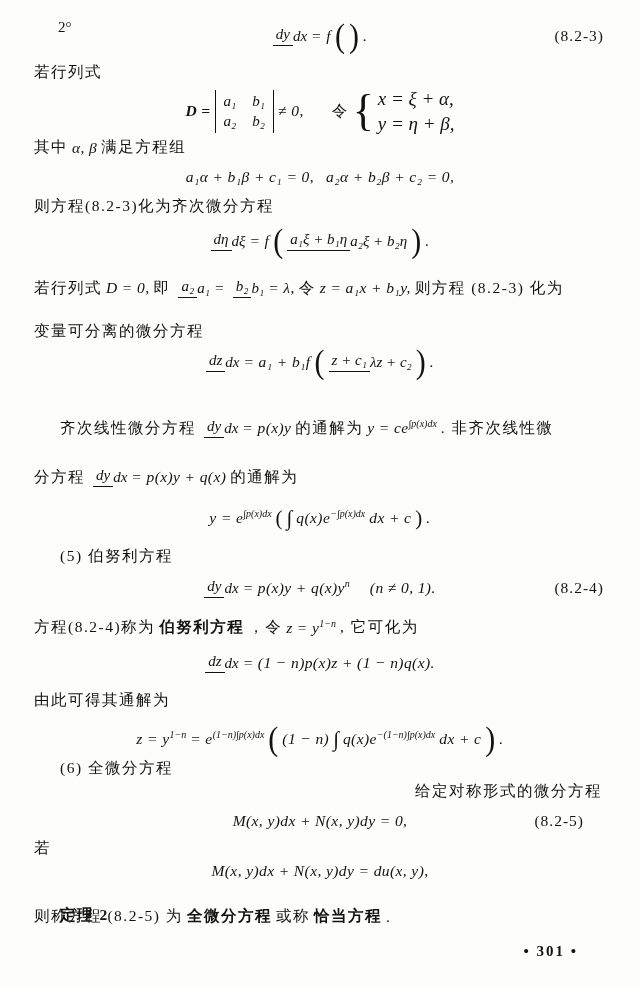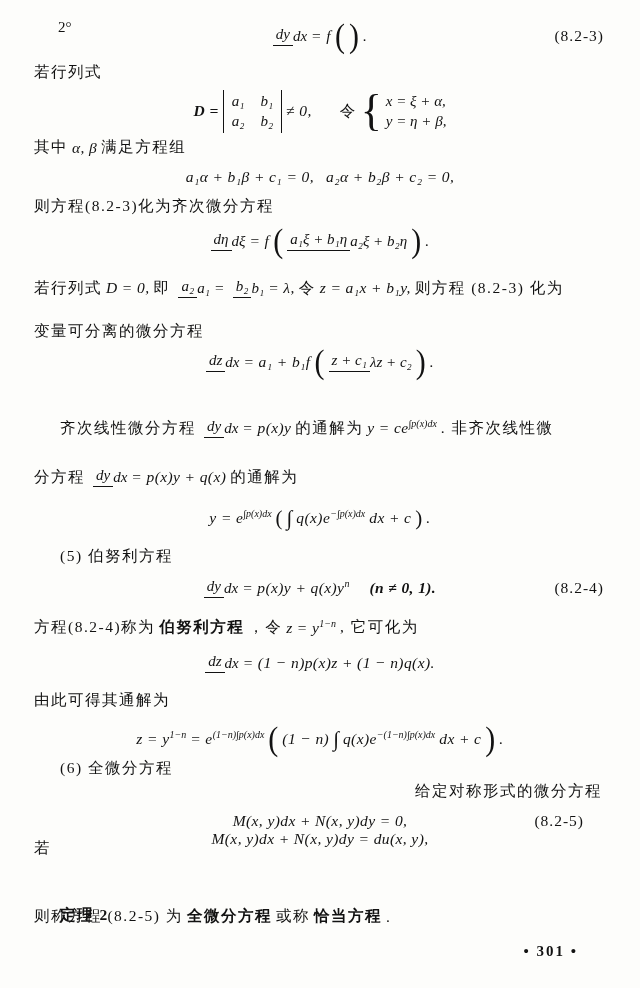--- a/index.html
+++ b/index.html
@@ -29,21 +29,21 @@
           display:inline-block; transform:scaleY(1.12); margin:0 1px; }
   .mp   { font-size:21px; font-style:normal; line-height:1; margin:0 1px; }
   .int  { font-size:21px; font-style:italic; line-height:1; vertical-align:-2px; margin:0 1px; }
   sup { font-size:10px; letter-spacing:0; vertical-align:super; font-style:italic; }
   .det { display:inline-grid; grid-template-columns:auto auto; gap:3px 16px;
          border-left:1.4px solid #121212; border-right:1.4px solid #121212;
          padding:3px 8px; text-align:center; font-style:italic; font-size:15px; margin:0 6px; }
   .brace { font-size:44px; font-weight:300; font-style:normal; line-height:0.85;
            margin:0 4px 0 8px; }
   .cases { display:inline-flex; flex-direction:column; gap:3px; text-align:left;
-           font-style:italic; font-size:15px; }
+           font-style:italic; font-size:19px; }
   .eq-label { position:absolute; right:0; top:50%; transform:translateY(-50%);
               font-style:normal; font-size:15.5px; letter-spacing:1px; }
   .marker { position:absolute; left:22px; top:6px; font-style:normal; font-size:15px; }
   .indent { padding-left:26px; }
   .pageno { position:absolute; right:62px; bottom:28px; font-size:15px;
             font-weight:bold; letter-spacing:2px; }
 </style>
 </head>
 <body>
 
@@ -187,21 +187,21 @@
   <div class="row textline indent" style="top:546px;">
     <span class="cjk">(5) 伯努利方程</span>
   </div>
 
   <div class="row eqline" style="top:565px; height:46px;">
     <span class="frac">
       <span class="num">dy</span>
       <span class="den">dx</span>
     </span>
     <span class="mi"><span>= p(x)y + q(x)y</span><sup>n</sup></span>
-    <span class="mi" style="margin-left:18px;font-weight:bold;">(n ≠ 0, 1).</span>
+    <span class="mi" style="margin-left:18px;">(n ≠ 0, 1).</span>
     <span class="eq-label">(8.2-4)</span>
   </div>
 
   <div class="row textline" style="top:617px;">
     <span class="cjk">方程(8.2-4)称为</span>
     <span class="cjk b">伯努利方程</span>
     <span class="cjk">，令</span>
     <span class="mi"><span>z = y</span><sup>1−n</sup></span>
     <span class="cjk">, 它可化为</span>
   </div>
@@ -240,21 +240,21 @@
 
   <div class="row eqline" style="top:810px; height:22px;">
     <span class="mi">M(x, y)dx + N(x, y)dy = 0,</span>
     <span class="eq-label" style="right:20px;">(8.2-5)</span>
   </div>
 
   <div class="row textline" style="top:838px;">
     <span class="cjk">若</span>
   </div>
 
-  <div class="row eqline" style="top:828px; height:22px;">
+  <div class="row eqline" style="top:860px; height:22px;">
     <span class="mi">M(x, y)dx + N(x, y)dy = du(x, y),</span>
   </div>
 
   <div class="row textline" style="top:906px;">
     <span class="cjk">则称方程 (8.2-5) 为</span>
     <span class="cjk b">全微分方程</span>
     <span class="cjk">或称</span>
     <span class="cjk b">恰当方程</span>
     <span class="cjk">.</span>
   </div>

